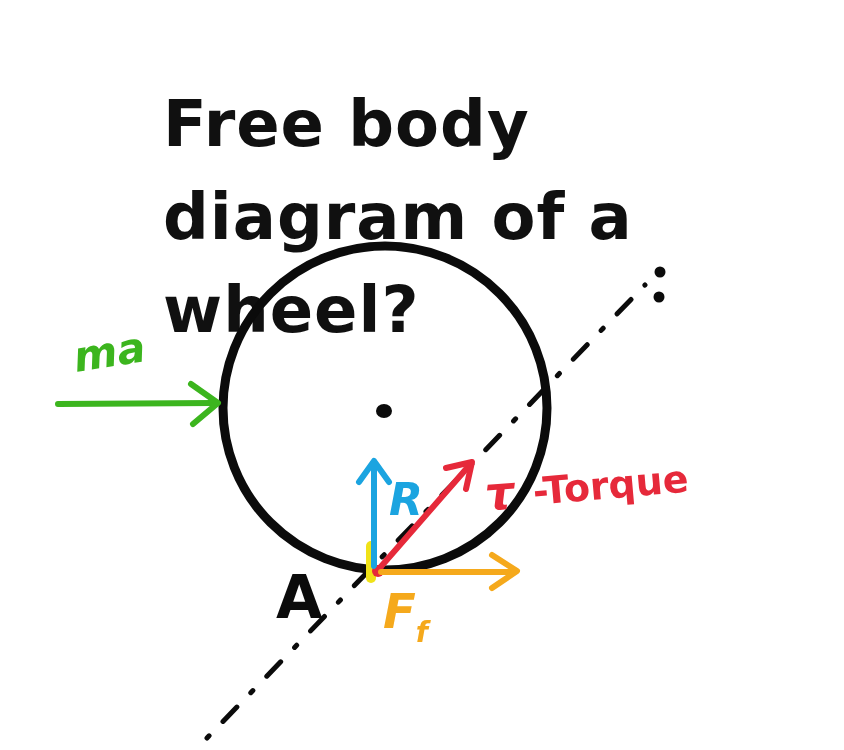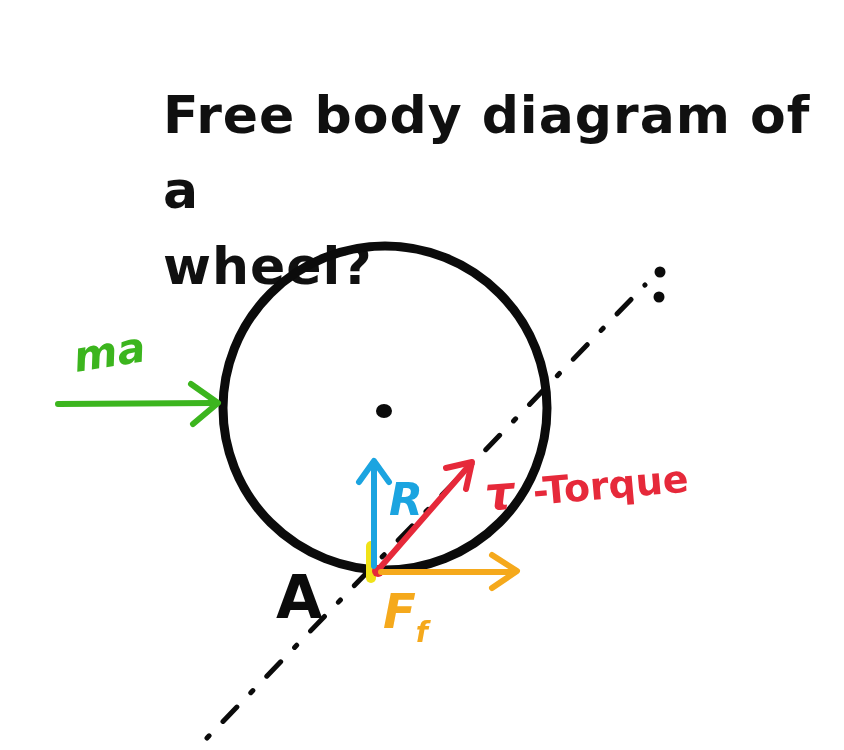--- a/index.html
+++ b/index.html
@@ -14,21 +14,21 @@
     background: #ffffff;
     overflow: hidden;
     font-family: "DejaVu Sans", sans-serif;
   }
   .title {
     position: absolute;
     left: 163px;
     top: 78px;
     width: 660px;
     color: #101010;
-    font-size: 52px;
+    font-size: 64px;
     font-weight: 600;
     line-height: 1.45;
     letter-spacing: 1px;
     font-family: "DejaVu Sans", sans-serif;
   }
   .title .line { display: block; }
   svg { position: absolute; left: 0; top: 0; }
   text { font-family: "DejaVu Sans", sans-serif; }
 </style>
 </head>

